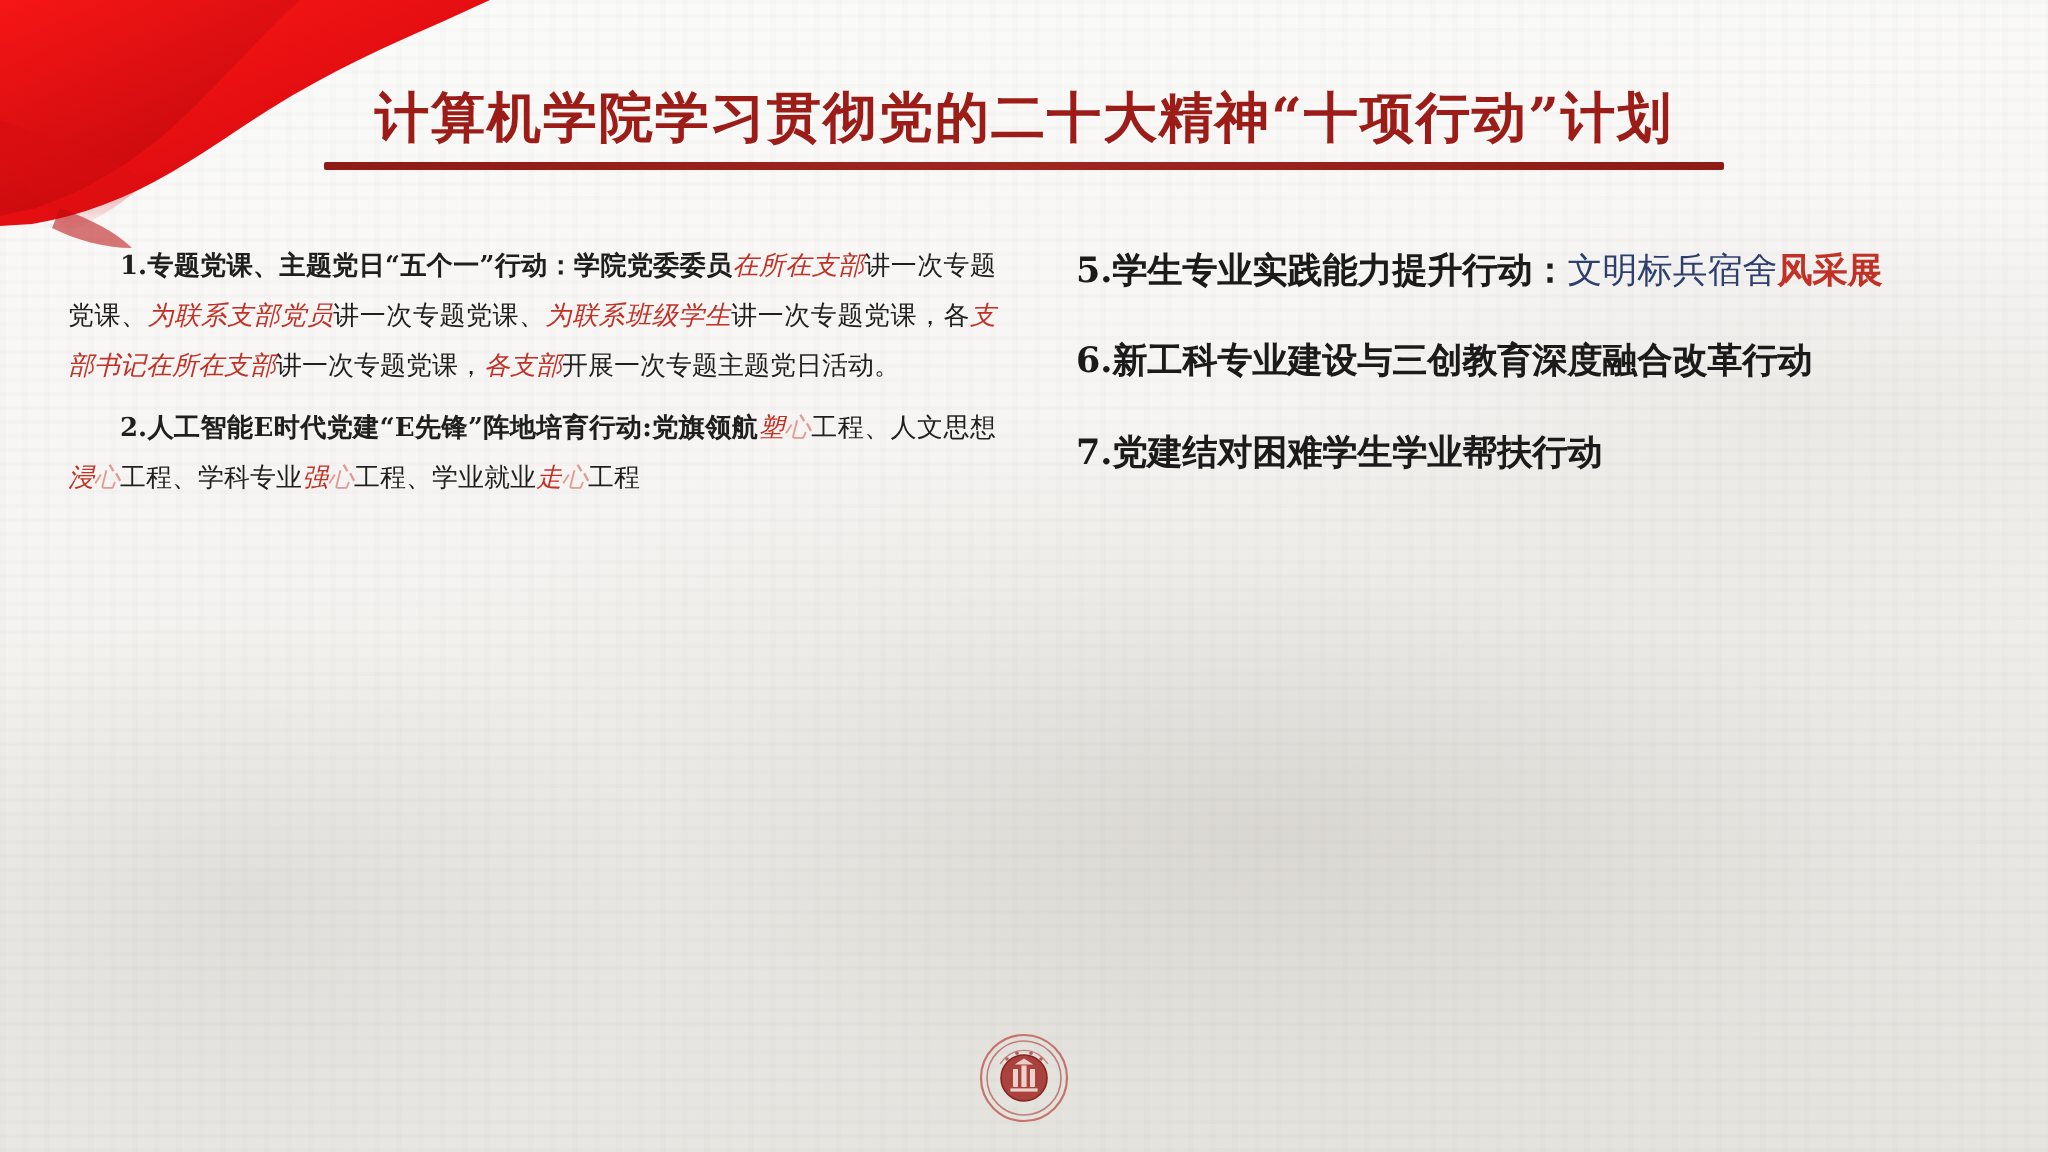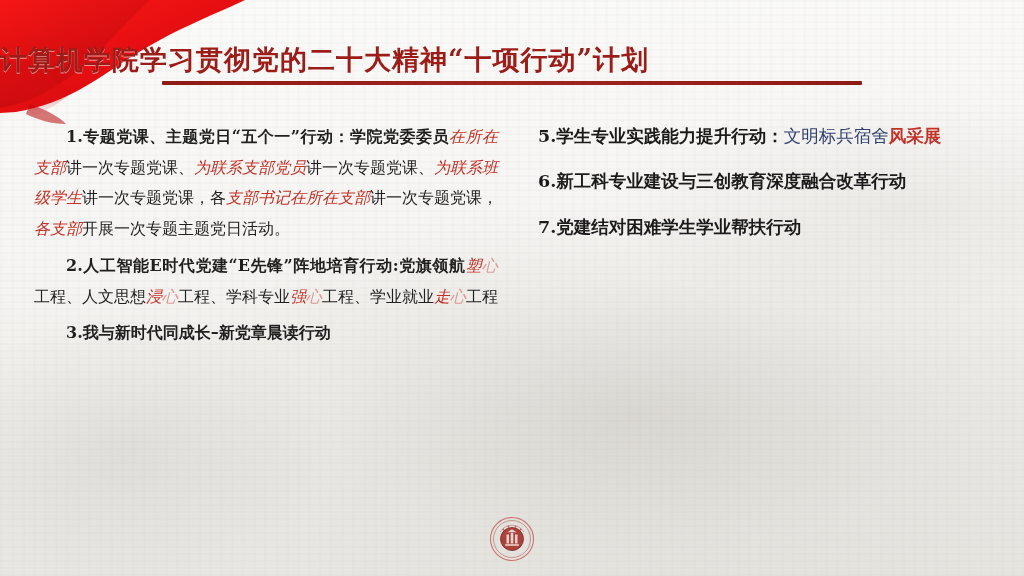--- a/index.html
+++ b/index.html
@@ -58,21 +58,21 @@
     height: 130px;
     z-index: 3;
   }
 
   
   .title-block {
     position: absolute;
     left: 0;
     right: 0;
     top: 44px;
-    text-align: left;
+    text-align: center;
     z-index: 4;
   }
   .title-text {
     display: inline-block;
     font-family: "DejaVu Serif", "Liberation Serif", serif;
     font-weight: bold;
     font-size: 27px;
     letter-spacing: 1px;
     color: #9c1c18;
     text-shadow: 0 1px 0 rgba(255,255,255,0.55);
@@ -103,21 +103,21 @@
   .col-left {
     width: 512px;
     padding: 0 14px 0 34px;
   }
   .col-right {
     width: 512px;
     padding: 0 24px 0 26px;
   }
 
   .para {
-    font-size: 16px;
+    font-size: 13px;
     line-height: 1.92;
     color: #1f1f1f;
     text-align: justify;
     text-justify: inter-ideograph;
     margin: 0 0 6px 0;
     font-family: "DejaVu Serif", "Liberation Serif", serif;
   }
   .para.indent {
     text-indent: 2em;
   }
@@ -210,21 +210,20 @@
   </div>
 
   <div class="columns">
 
     <div class="col col-left">
 
       <p class="para indent"><span class="num">1.</span><b>专题党课、主题党日“五个一”行动：学院党委委员</b><span class="red">在所在支部</span><span>讲一次专题党课、</span><span class="red">为联系支部党员</span><span>讲一次专题党课、</span><span class="red">为联系班级学生</span><span>讲一次专题党课，各</span><span class="red">支部书记在所在支部</span><span>讲一次专题党课，</span><span class="red">各支部</span><span>开展一次专题主题党日活动。</span></p>
 
       <p class="para indent"><span class="num">2.</span><b>人工智能E时代党建“E先锋”阵地培育行动:党旗领航</b><span class="red">塑</span><span class="pink">心</span><span>工程、人文思想</span><span class="red">浸</span><span class="pink">心</span><span>工程、学科专业</span><span class="red">强</span><span class="pink">心</span><span>工程、学业就业</span><span class="red">走</span><span class="pink">心</span><span>工程</span></p>
 
-      <p class="para indent"><span class="num">3.</span><b>我与新时代同成长–新党章晨读行动</b></p>
 
     </div>
 
     <div class="col col-right">
 
 
       <p class="ritem"><span>5.</span><span>学生专业实践能力提升行动：</span><span class="navy">文明标兵宿舍</span><span class="red-b">风采展</span></p>
 
       <p class="ritem"><span>6.</span><span>新工科专业建设与三创教育深度融合改革行动</span></p>
 

